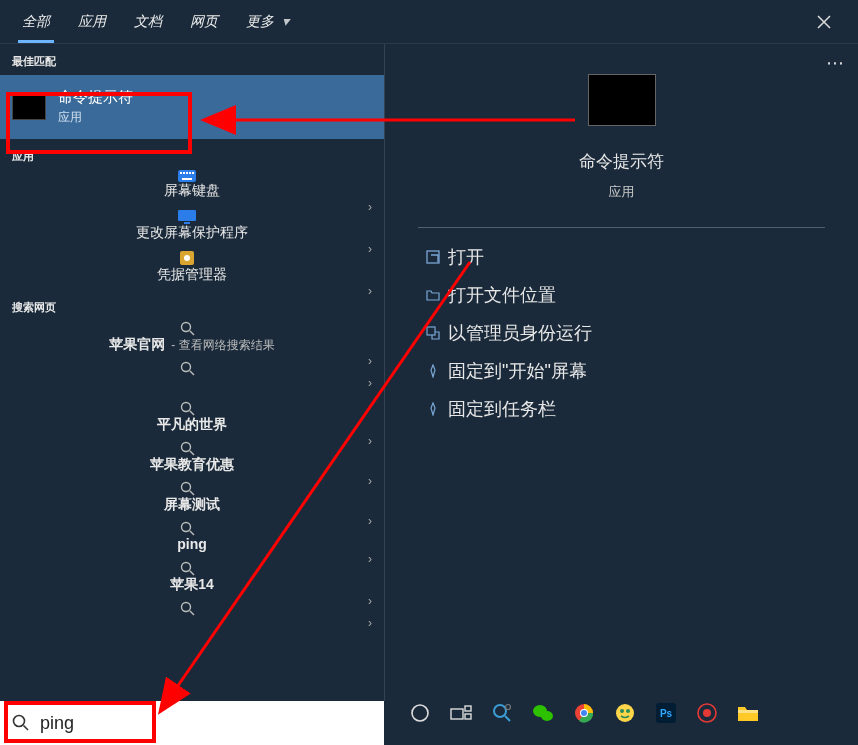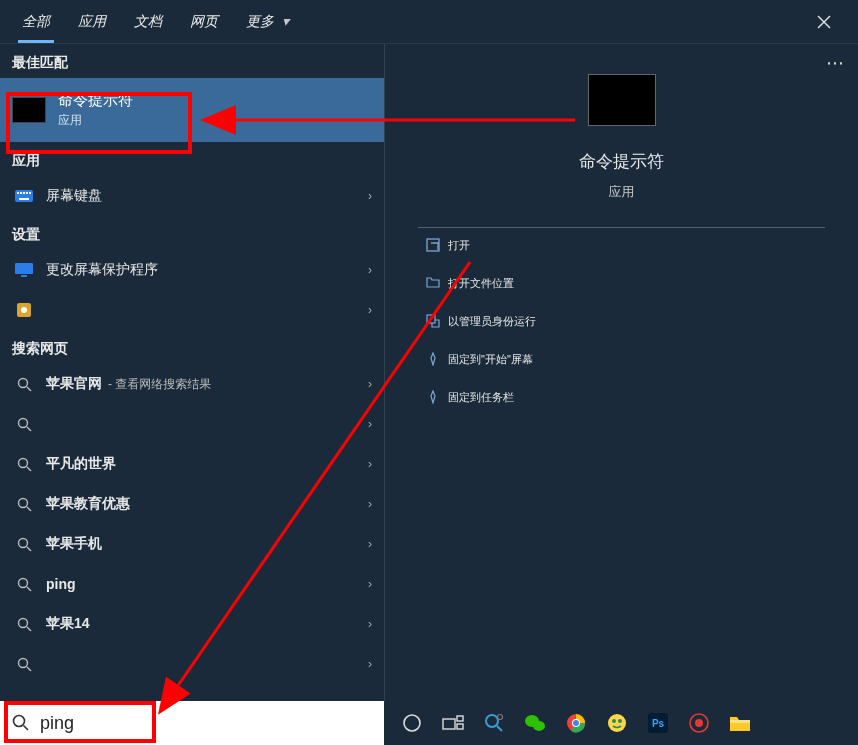--- a/index.html
+++ b/index.html
@@ -8,48 +8,48 @@
   .tabs { display: flex; align-items: center; height: 44px; padding-left: 8px; color: #eee; font-size: 14px; border-bottom: 1px solid rgba(255,255,255,0.08); }
   .tab { padding: 12px 14px; cursor: pointer; position: relative; font-style: italic; }
   .tab.active::after { content: ""; position: absolute; left: 10px; right: 10px; bottom: 0; height: 3px; background: #6db6ff; }
   .tab-more .chev { margin-left: 4px; opacity: 0.8; }
   .close-btn { margin-left: auto; margin-right: 18px; padding: 4px 8px; cursor: pointer; color: #ddd; }
   .more-dots { position: absolute; right: 14px; top: 52px; color: #ddd; font-size: 18px; cursor: pointer; }
   
   .body { display: flex; height: calc(100% - 44px - 44px); }
   
   .left { width: 384px; color: #e8e8e8; font-size: 14px; overflow-y: hidden; }
-  .section-header { font-size: 14px; font-weight: 600; padding: 10px 12px 6px; color: #e8e8e8; }
-  .row { display: flex; align-items: center; height: 40px; padding: 0 12px; cursor: pointer; position: relative; }
+  .section-header { font-size: 11px; font-weight: 600; padding: 10px 12px 6px; color: #e8e8e8; }
+  .row { display: flex; align-items: center; height: 40px; padding: 0 12px; cursor: pointer; position: relative; flex-direction: column; }
   .row .icon-slot { width: 24px; display: flex; justify-content: center; margin-right: 10px; color: #8ab4e8; }
   .row .chev { margin-left: auto; color: #aaa; font-size: 12px; }
   .row .text { flex: 1; display: flex; align-items: baseline; gap: 6px; }
   .row .text .sub { font-size: 12px; color: #bdbdbd; }
   
   .best { height: 64px; display: flex; align-items: center; padding: 0 12px; cursor: pointer; background: #3a6a9a; }
   .best .cmd-thumb { width: 34px; height: 26px; background: #000; border: 1px solid #444; margin-right: 12px; }
   .best .title { font-size: 15px; color: #fff; }
   .best .subtitle { font-size: 12px; color: #cfe0ef; margin-top: 2px; }
   
   .divider { width: 1px; background: rgba(255,255,255,0.12); }
   
   .right { flex: 1; color: #e8e8e8; display: flex; flex-direction: column; align-items: center; padding-top: 30px; }
   .preview-thumb { width: 68px; height: 52px; background: #000; border: 1px solid #666; }
   .preview-title { margin-top: 24px; font-size: 17px; }
   .preview-sub { margin-top: 10px; font-size: 13px; color: #c8c8c8; }
   .preview-hr { width: 86%; height: 1px; background: rgba(255,255,255,0.25); margin-top: 26px; }
   .actions { width: 86%; margin-top: 10px; }
-  .action { display: flex; height: 38px; cursor: pointer; font-size: 11px; }
+  .action { display: flex; align-items: center; height: 38px; cursor: pointer; font-size: 18px; }
   .action .aicon { width: 30px; color: #7aa7d6; display: flex; justify-content: center; }
   
   .footer { position: absolute; bottom: 0; left: 0; right: 0; height: 44px; display: flex; background: #1a2a3a; }
   .searchbox { width: 384px; height: 44px; background: #fff; display: flex; align-items: center; padding: 0 12px; }
   .searchbox .mag { color: #333; margin-right: 10px; }
   .searchbox input { border: none; outline: none; font-size: 18px; flex: 1; color: #222; background: transparent; }
-  .taskbar { flex: 1; display: flex; align-items: center; gap: 17px; padding-left: 16px; }
+  .taskbar { flex: 1; display: flex; align-items: flex-start; gap: 17px; padding-left: 24px; }
   .task-icon { width: 24px; height: 24px; display: flex; align-items: center; justify-content: center; cursor: pointer; }
   
   .annotation { position: absolute; pointer-events: none; }
   .red-box-best { border: 4px solid #ff0000; left: 6px; top: 92px; width: 186px; height: 62px; }
   .red-box-search { border: 4px solid #ff0000; left: 4px; bottom: 2px; width: 152px; height: 42px; }
   
   svg { display: block; }
 </style>
 </head>
 <body>
@@ -95,40 +95,42 @@
             <rect x="14" y="2" width="2" height="2" fill="#fff"></rect>
             <rect x="4" y="8" width="10" height="2" fill="#fff"></rect>
           </svg>
       </span>
       <span class="text">
           <span>屏幕键盘</span>
         </span>
       <span class="chev">›</span>
     </div>
 
-    <div class="section-header">设置</div>
     <div class="row">
       <span class="icon-slot">
         <svg width="18" height="14" viewBox="0 0 18 14">
             <rect x="0" y="0" width="18" height="11" rx="1" fill="#2b7de9"></rect>
             <rect x="6" y="12" width="6" height="2" fill="#2b7de9"></rect>
           </svg>
       </span>
       <span class="text">
           <span>更改屏幕保护程序</span>
         </span>
       <span class="chev">›</span>
     </div>
     <div class="row">
       <span class="icon-slot">
         <svg width="16" height="16" viewBox="0 0 16 16">
             <rect x="1" y="1" width="14" height="14" rx="2" fill="#d9a430"></rect>
             <circle cx="8" cy="8" r="3" fill="#fff"></circle>
           </svg>
       </span>
+      <span class="text">
+          <span>凭据管理器</span>
+        </span>
       <span class="chev">›</span>
     </div>
 
     <div class="section-header">搜索网页</div>
     <div id="web-list">
         <div class="row">
     <span class="icon-slot">
       <svg width="15" height="15" viewBox="0 0 15 15">
               <circle cx="6" cy="6" r="4.5" fill="none" stroke="#bbb" stroke-width="1.4"></circle>
               <path d="M10 10 L14 14" stroke="#bbb" stroke-width="1.4"></path>
@@ -176,21 +178,21 @@
     <span class="chev">›</span>
         </div>
         <div class="row">
     <span class="icon-slot">
       <svg width="15" height="15" viewBox="0 0 15 15">
               <circle cx="6" cy="6" r="4.5" fill="none" stroke="#bbb" stroke-width="1.4"></circle>
               <path d="M10 10 L14 14" stroke="#bbb" stroke-width="1.4"></path>
             </svg>
     </span>
     <span class="text">
-      <b>苹果手机</b>
+      <b>屏幕测试</b>
 
     </span>
     <span class="chev">›</span>
         </div>
         <div class="row">
     <span class="icon-slot">
       <svg width="15" height="15" viewBox="0 0 15 15">
               <circle cx="6" cy="6" r="4.5" fill="none" stroke="#bbb" stroke-width="1.4"></circle>
               <path d="M10 10 L14 14" stroke="#bbb" stroke-width="1.4"></path>
             </svg>

